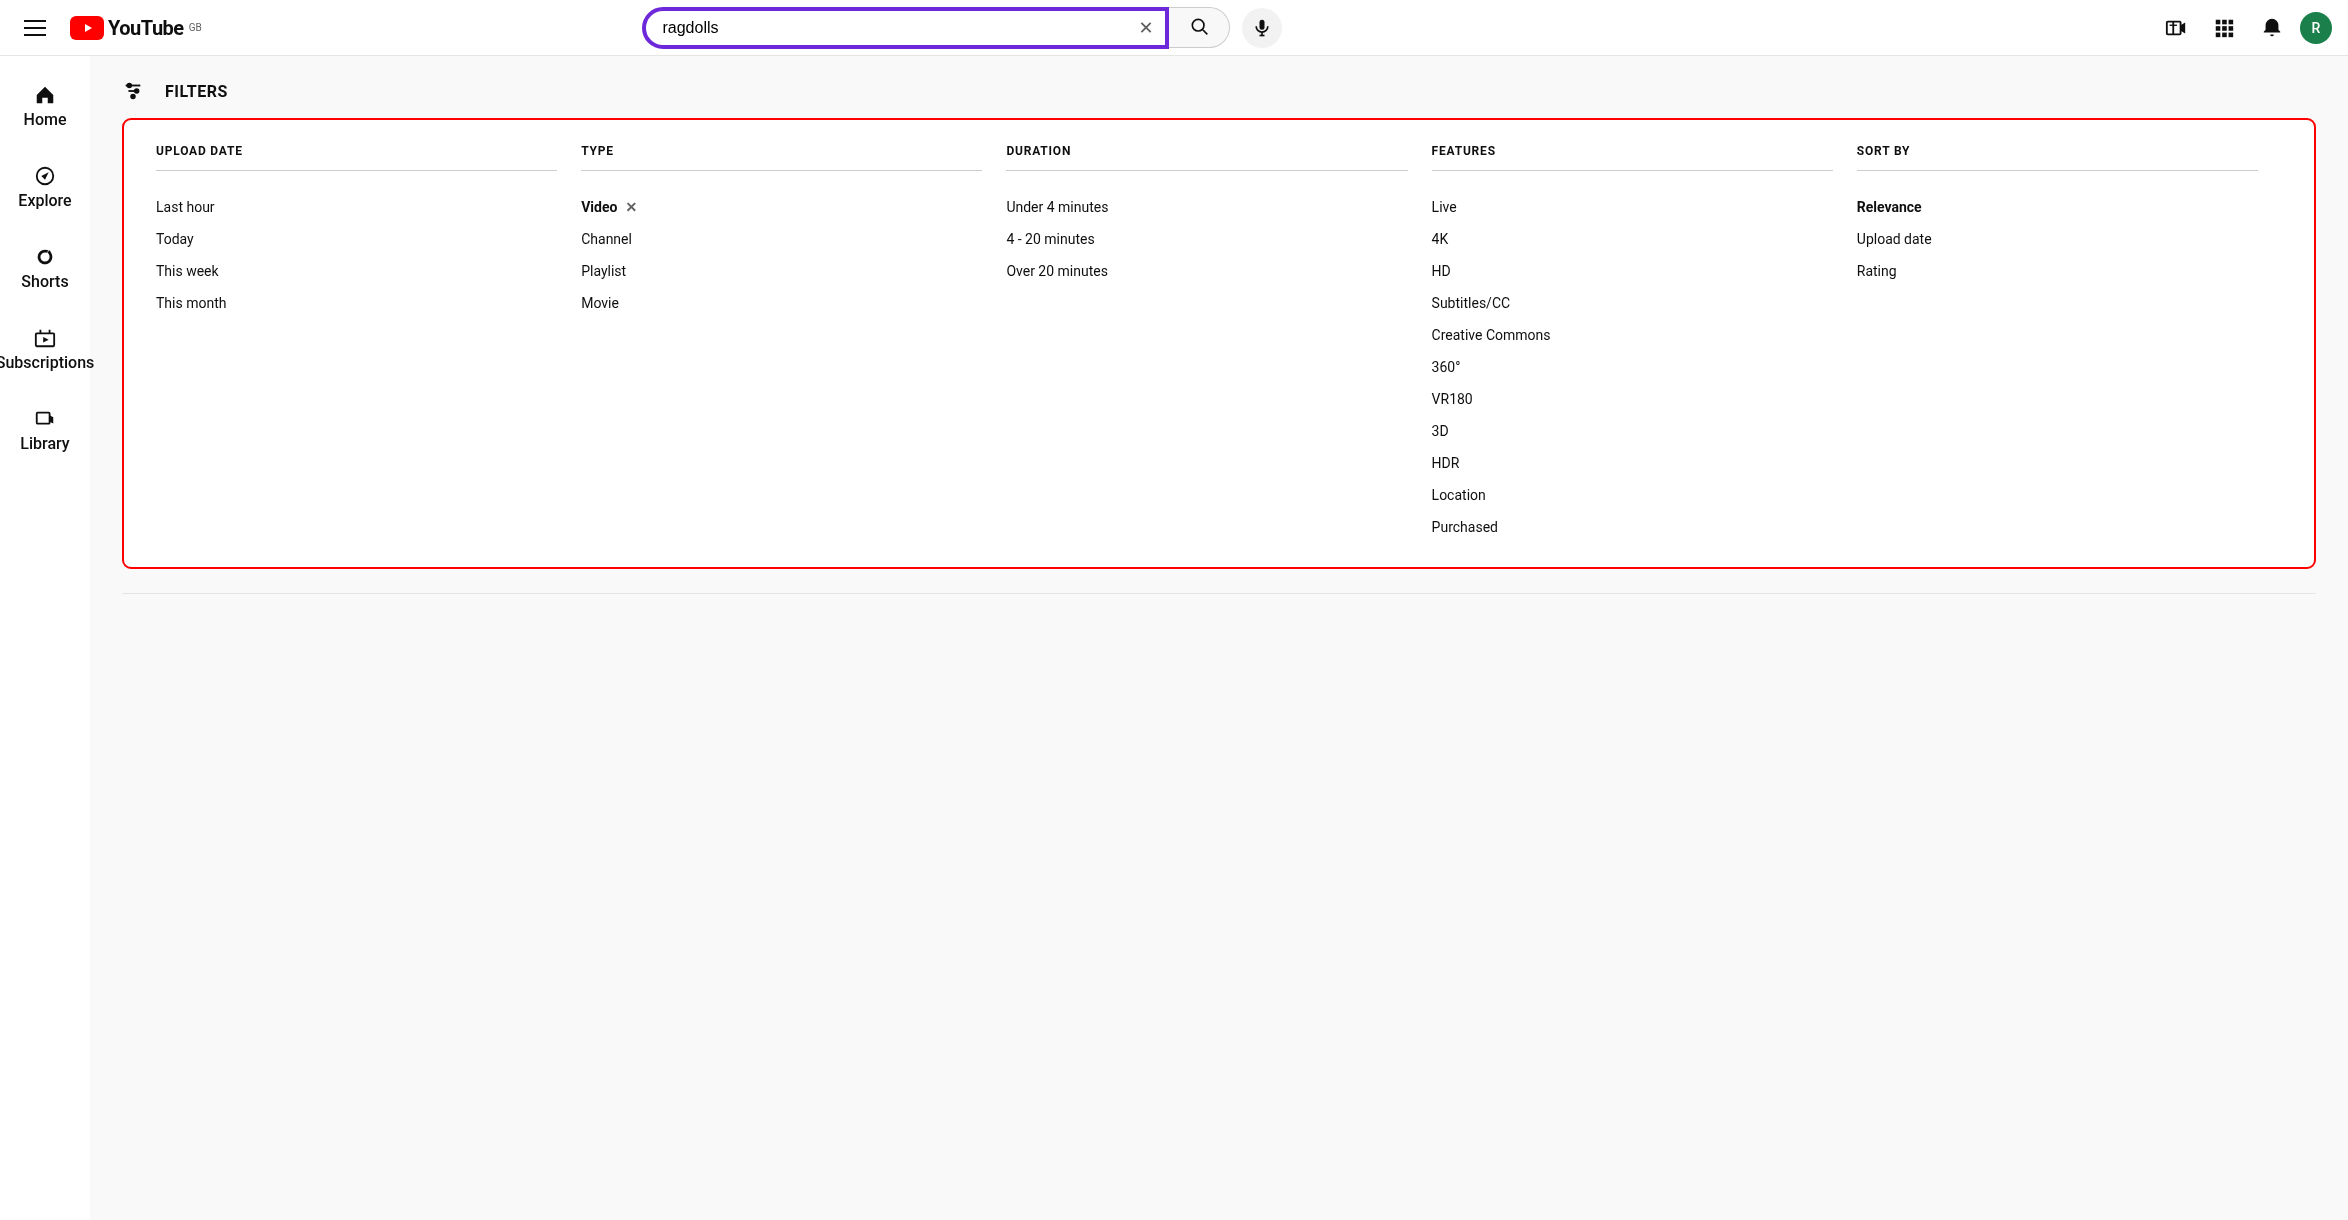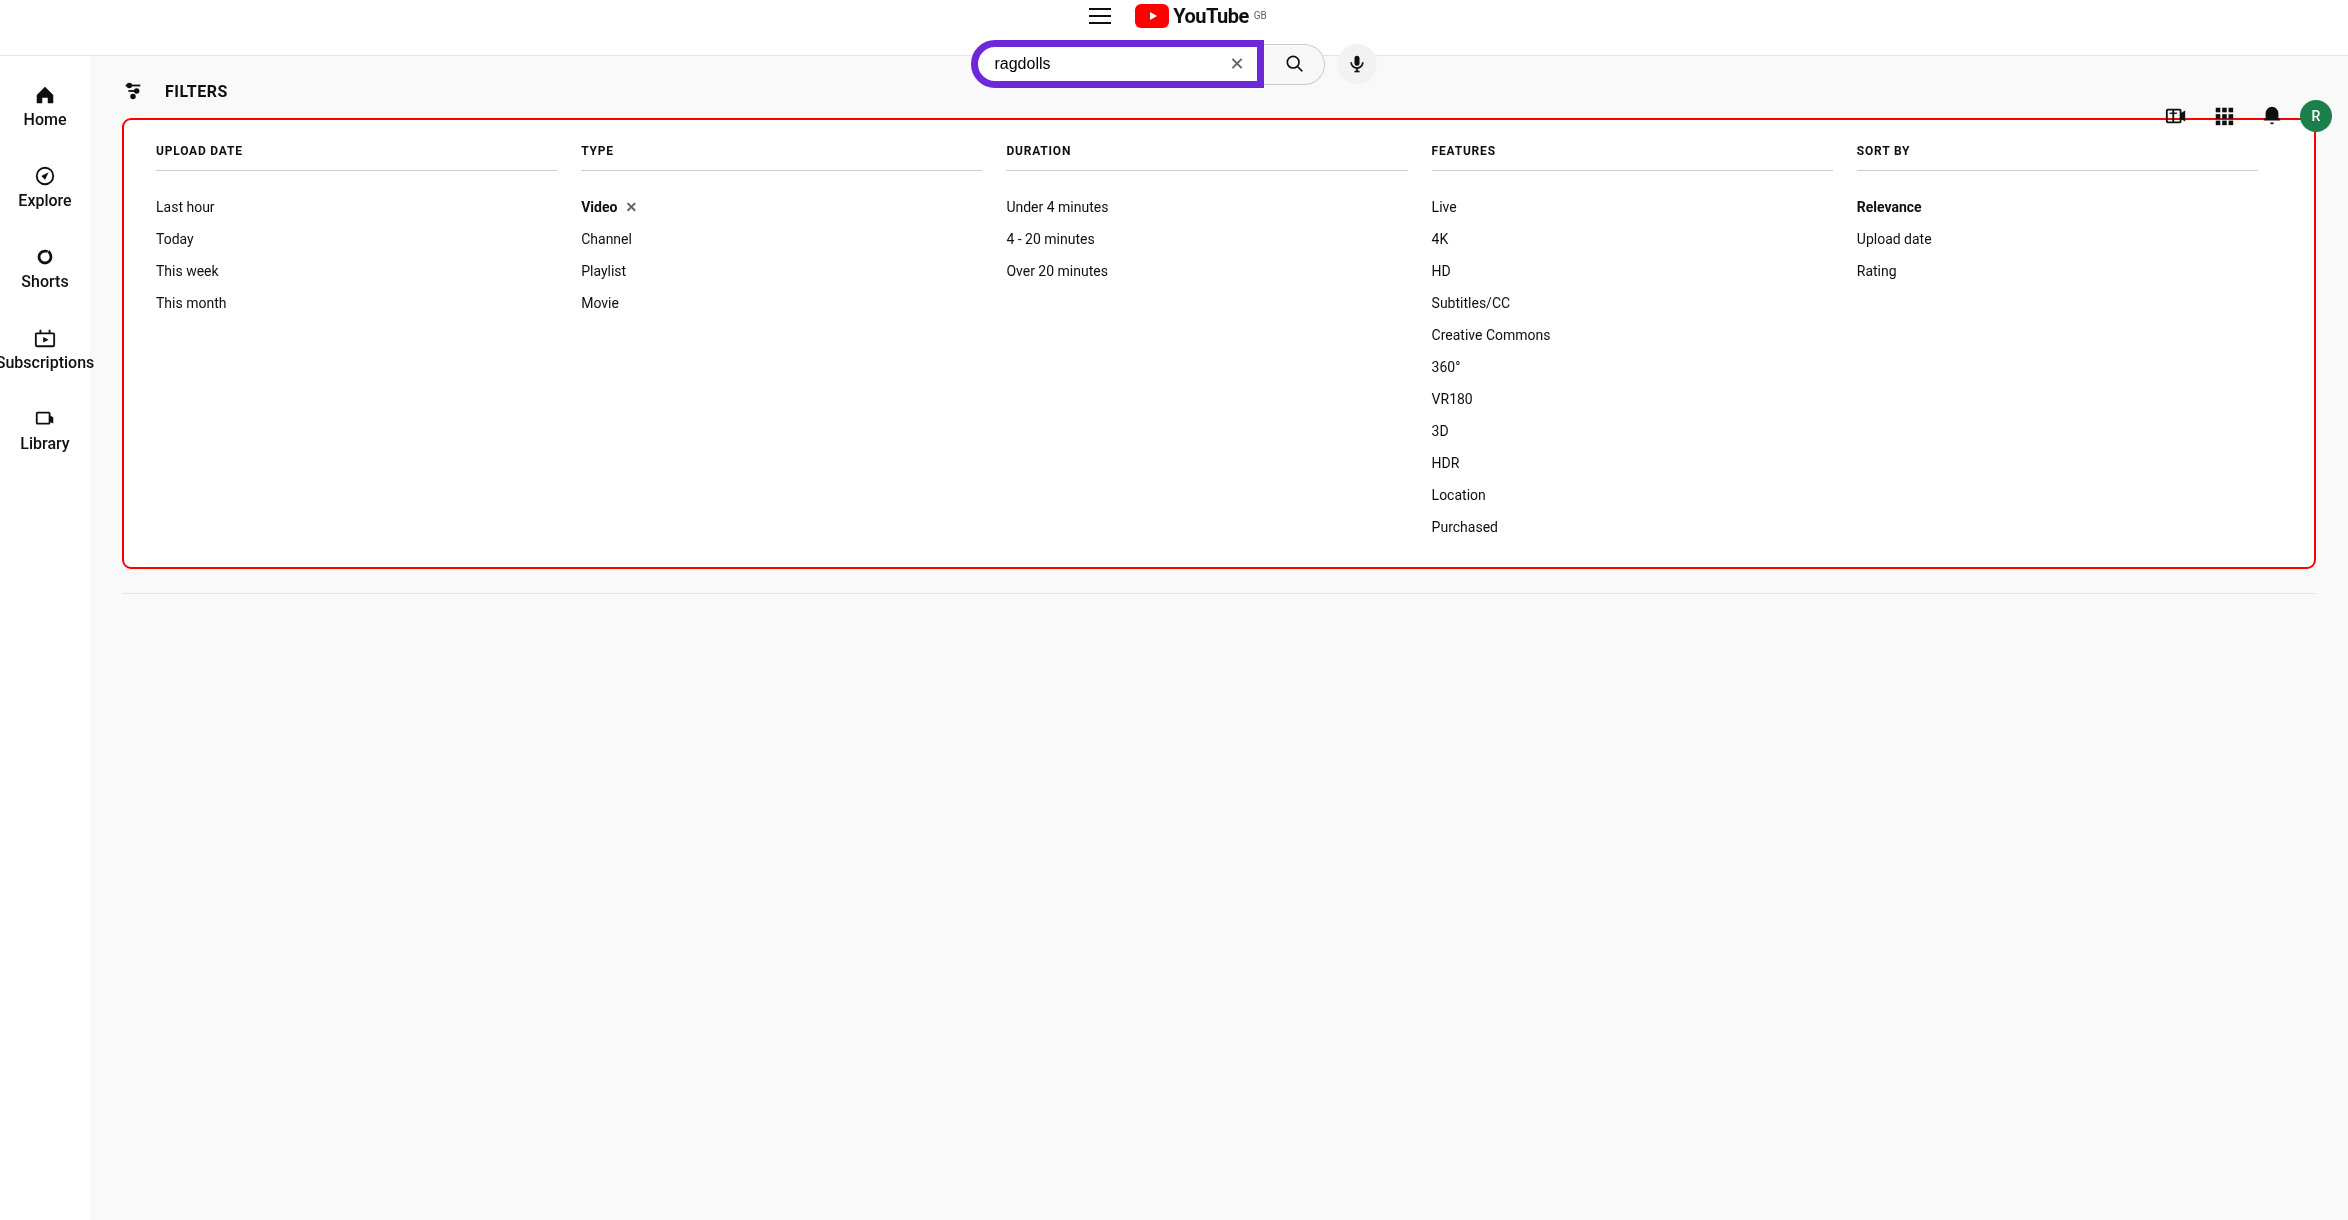--- a/index.html
+++ b/index.html
@@ -10,21 +10,20 @@
       display: flex;
       align-items: center;
       padding: 0 16px;
       height: 56px;
       background: #fff;
       position: sticky;
       top: 0;
       z-index: 100;
       gap: 8px;
       border-bottom: 1px solid #e5e5e5;
-      flex-direction: column;
     }
     .header-left { display: flex; align-items: center; gap: 16px; }
     .hamburger-btn {
       background: none; border: none; cursor: pointer;
       display: flex; flex-direction: column; gap: 5px; padding: 8px;
     }
     .hamburger-btn span {
       display: block; width: 22px; height: 2px; background: #0f0f0f;
     }
     .logo { display: flex; align-items: center; gap: 4px; text-decoration: none; }
@@ -34,21 +33,21 @@
     }
     .logo-icon svg { width: 18px; height: 12px; }
     .logo-text { font-size: 20px; font-weight: 700; color: #0f0f0f; letter-spacing: -0.5px; }
     .logo-country { font-size: 10px; color: #606060; margin-left: 1px; align-self: flex-start; margin-top: 6px; }
 
     .search-container {
       display: flex; align-items: center; flex: 1; max-width: 640px; margin: 0 auto;
     }
     .search-box {
       display: flex; align-items: center; flex: 1;
-      border: 7px solid #6d28d9; border-radius: 24px 0 0 24px;
+      border: 4px solid #6d28d9; border-radius: 24px 0 0 24px;
       overflow: hidden; background: #fff;
     }
     .search-input {
       flex: 1; border: none; outline: none; padding: 8px 16px;
       font-size: 16px; background: transparent;
     }
     .search-clear {
       background: none; border: none; cursor: pointer; padding: 0 12px;
       font-size: 18px; color: #606060;
     }

